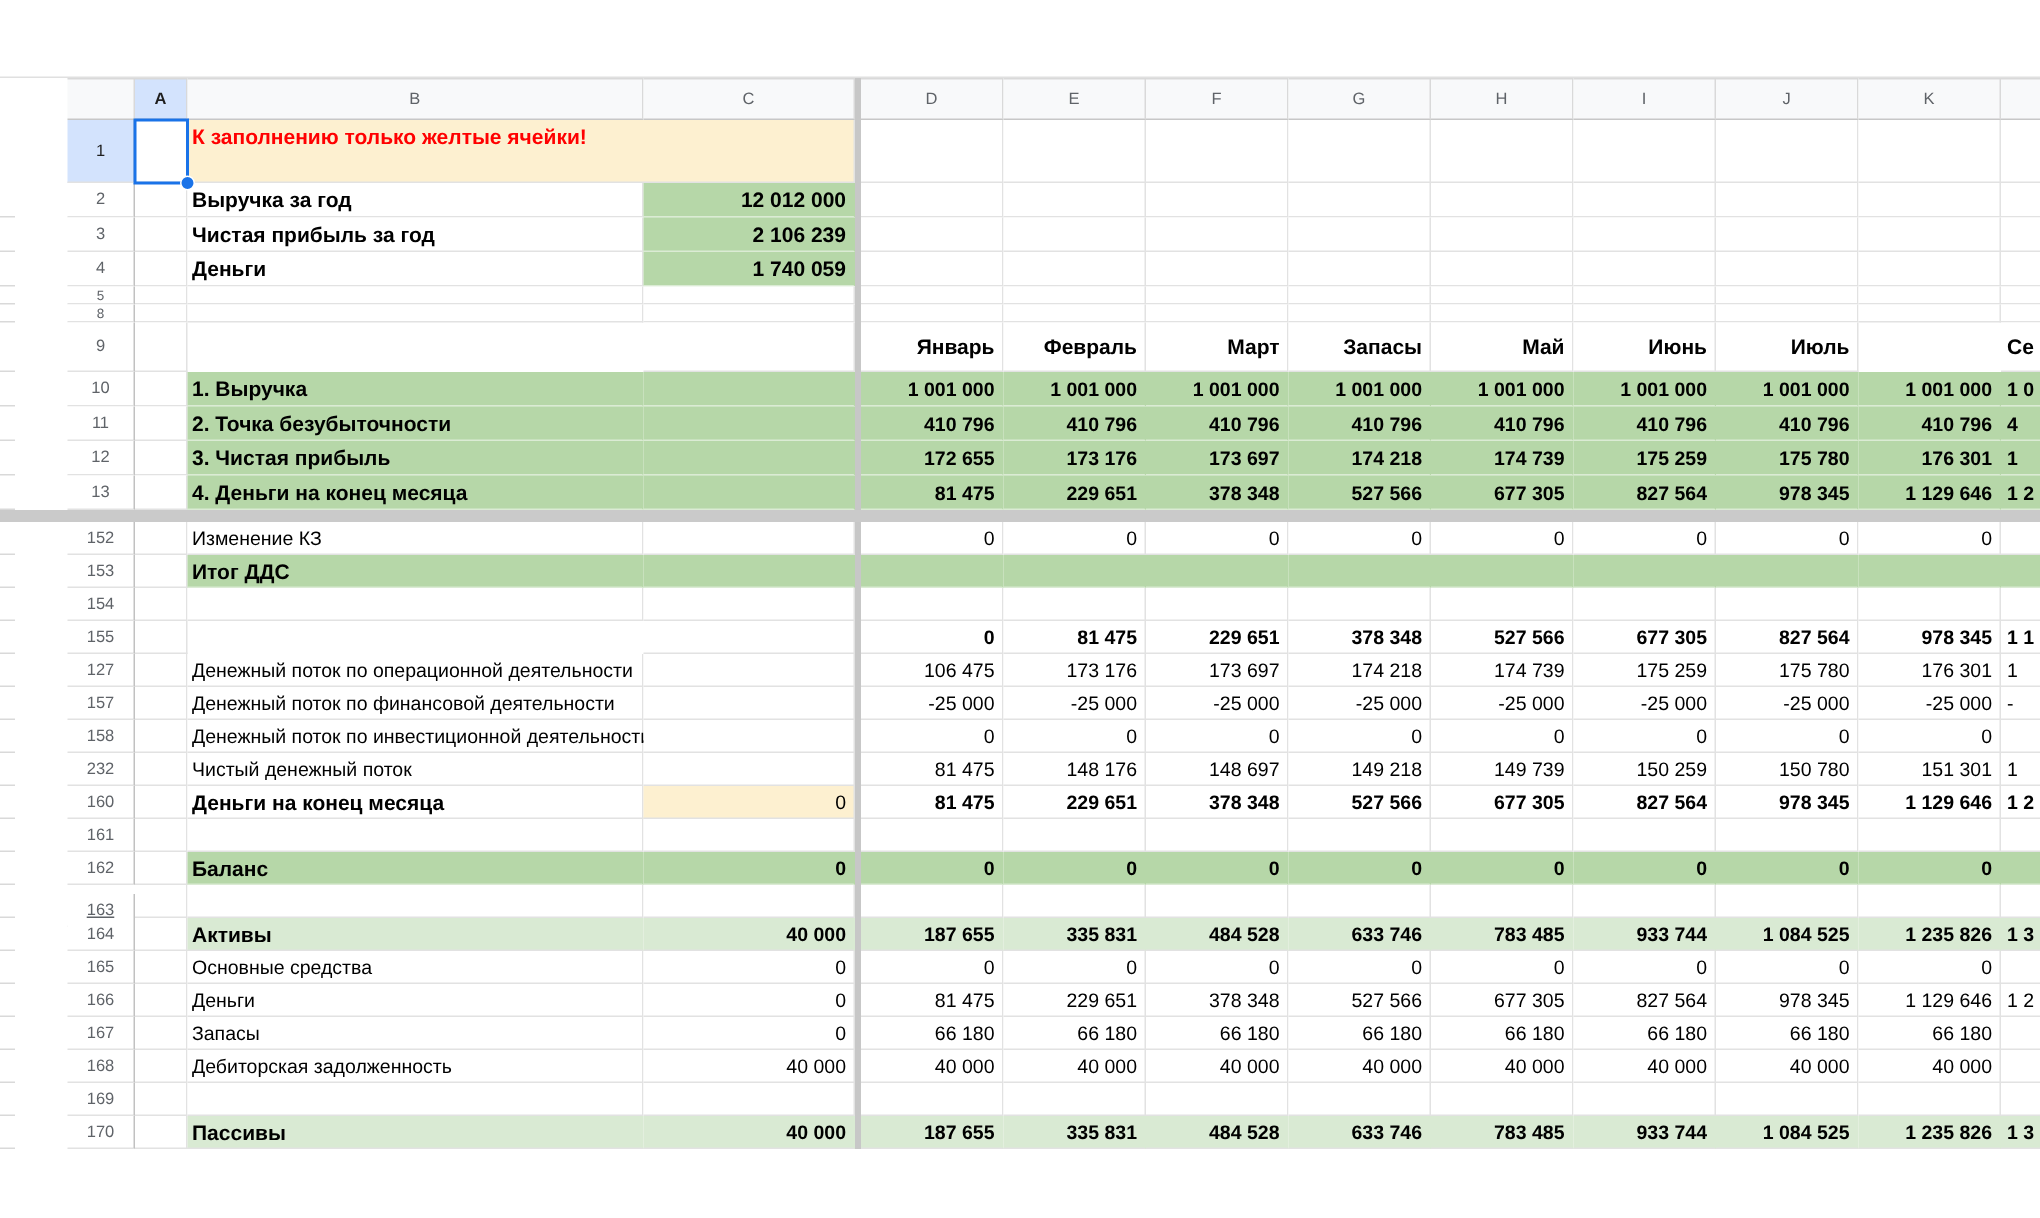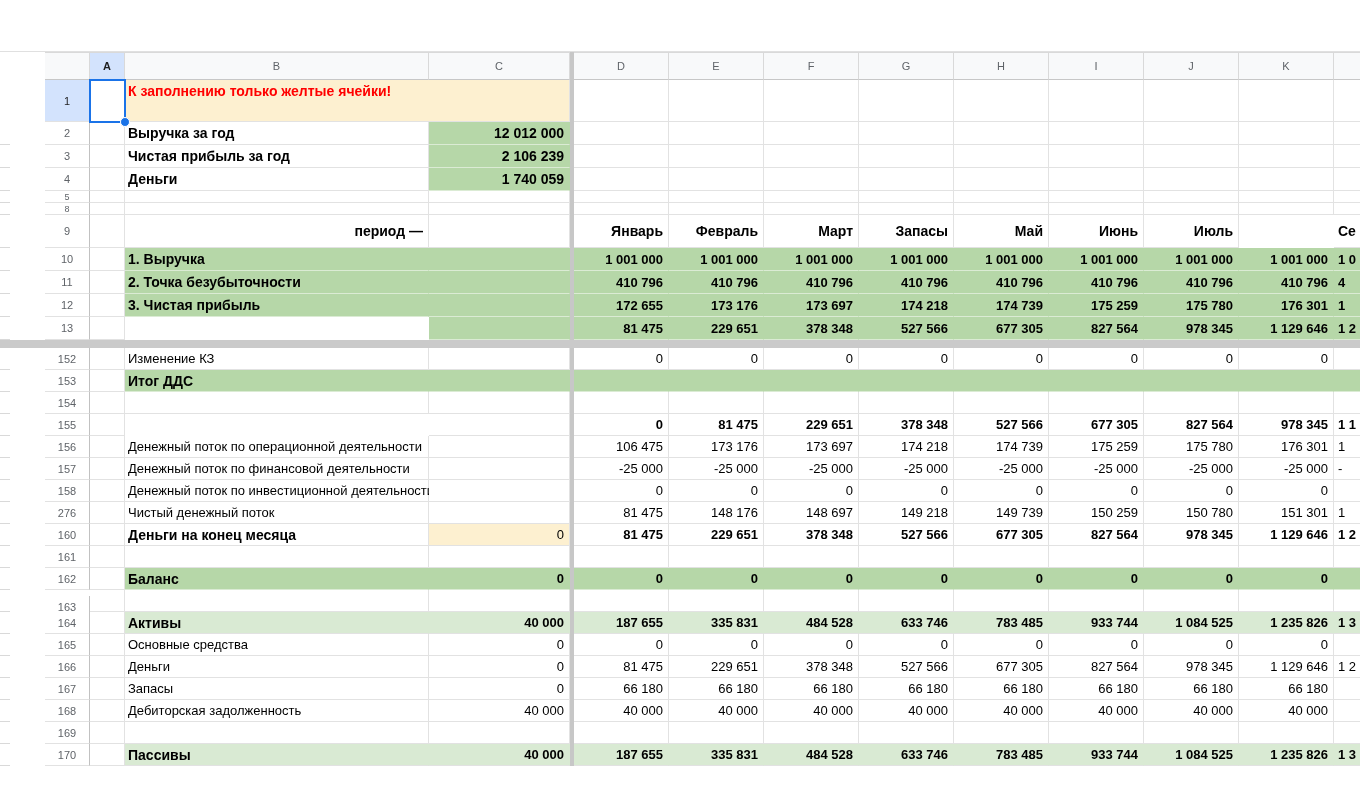--- a/index.html
+++ b/index.html
@@ -129,21 +129,20 @@
     <div class="cell" style="left: 764px; top: 203px; width: 95px; height: 12px;"></div>
     <div class="cell" style="left: 859px; top: 203px; width: 95px; height: 12px;"></div>
     <div class="cell" style="left: 954px; top: 203px; width: 95px; height: 12px;"></div>
     <div class="cell" style="left: 1049px; top: 203px; width: 95px; height: 12px;"></div>
     <div class="cell" style="left: 1144px; top: 203px; width: 95px; height: 12px;"></div>
     <div class="cell" style="left: 1239px; top: 203px; width: 95px; height: 12px;"></div>
     <div class="cell" style="left: 1334px; top: 203px; width: 126px; height: 12px;"></div>
     <div class="cell rnum" style="left: 45px; top: 215px; width: 45px; height: 33px;">9</div>
     <div class="tick" style="left: 0px; top: 247px; width: 10px; height: 1px;"></div>
     <div class="cell" style="left: 90px; top: 215px; width: 35px; height: 33px;"></div>
-    <div class="cell num b fs14" style="left: 125px; top: 215px; width: 304px; height: 33px;">период —</div>
     <div class="cell" style="left: 429px; top: 215px; width: 141px; height: 33px;"></div>
     <div class="cell num b fs14" style="left: 574px; top: 215px; width: 95px; height: 33px;">Январь</div>
     <div class="cell num b fs14" style="left: 669px; top: 215px; width: 95px; height: 33px;">Февраль</div>
     <div class="cell num b fs14" style="left: 764px; top: 215px; width: 95px; height: 33px;">Март</div>
     <div class="cell num b fs14" style="left: 859px; top: 215px; width: 95px; height: 33px;">Запасы</div>
     <div class="cell num b fs14" style="left: 954px; top: 215px; width: 95px; height: 33px; text-align: center;">Май</div>
     <div class="cell num b fs14" style="left: 1049px; top: 215px; width: 95px; height: 33px;">Июнь</div>
     <div class="cell num b fs14" style="left: 1144px; top: 215px; width: 95px; height: 33px;">Июль</div>
     <div class="cell num b fs14" style="left: 1239px; top: 215px; width: 95px; height: 33px; margin-top: 48px;">Август</div>
     <div class="cell frag b fs14" style="left: 1334px; top: 215px; width: 126px; height: 33px;">Се</div>
@@ -185,20 +184,21 @@
     <div class="cell num b bg-dark" style="left: 764px; top: 294px; width: 95px; height: 23px;">173 697</div>
     <div class="cell num b bg-dark" style="left: 859px; top: 294px; width: 95px; height: 23px;">174 218</div>
     <div class="cell num b bg-dark" style="left: 954px; top: 294px; width: 95px; height: 23px;">174 739</div>
     <div class="cell num b bg-dark" style="left: 1049px; top: 294px; width: 95px; height: 23px;">175 259</div>
     <div class="cell num b bg-dark" style="left: 1144px; top: 294px; width: 95px; height: 23px;">175 780</div>
     <div class="cell num b bg-dark" style="left: 1239px; top: 294px; width: 95px; height: 23px;">176 301</div>
     <div class="cell frag b bg-dark" style="left: 1334px; top: 294px; width: 126px; height: 23px;">1</div>
     <div class="cell rnum" style="left: 45px; top: 317px; width: 45px; height: 23px;">13</div>
     <div class="tick" style="left: 0px; top: 339px; width: 10px; height: 1px;"></div>
     <div class="cell" style="left: 90px; top: 317px; width: 35px; height: 23px;"></div>
+    <div class="cell lbl b fs14 bg-dark" style="left: 125px; top: 317px; width: 304px; height: 23px;">4. Деньги на конец месяца</div>
     <div class="cell bg-dark" style="left: 429px; top: 317px; width: 141px; height: 23px;"></div>
     <div class="cell num b bg-dark" style="left: 574px; top: 317px; width: 95px; height: 23px;">81 475</div>
     <div class="cell num b bg-dark" style="left: 669px; top: 317px; width: 95px; height: 23px;">229 651</div>
     <div class="cell num b bg-dark" style="left: 764px; top: 317px; width: 95px; height: 23px;">378 348</div>
     <div class="cell num b bg-dark" style="left: 859px; top: 317px; width: 95px; height: 23px;">527 566</div>
     <div class="cell num b bg-dark" style="left: 954px; top: 317px; width: 95px; height: 23px;">677 305</div>
     <div class="cell num b bg-dark" style="left: 1049px; top: 317px; width: 95px; height: 23px;">827 564</div>
     <div class="cell num b bg-dark" style="left: 1144px; top: 317px; width: 95px; height: 23px;">978 345</div>
     <div class="cell num b bg-dark" style="left: 1239px; top: 317px; width: 95px; height: 23px;">1 129 646</div>
     <div class="cell frag b bg-dark" style="left: 1334px; top: 317px; width: 126px; height: 23px;">1 2</div>
@@ -250,21 +250,21 @@
     <div class="cell" style="left: 429px; top: 414px; width: 141px; height: 22px;"></div>
     <div class="cell num b" style="left: 574px; top: 414px; width: 95px; height: 22px;">0</div>
     <div class="cell num b" style="left: 669px; top: 414px; width: 95px; height: 22px;">81 475</div>
     <div class="cell num b" style="left: 764px; top: 414px; width: 95px; height: 22px;">229 651</div>
     <div class="cell num b" style="left: 859px; top: 414px; width: 95px; height: 22px;">378 348</div>
     <div class="cell num b" style="left: 954px; top: 414px; width: 95px; height: 22px;">527 566</div>
     <div class="cell num b" style="left: 1049px; top: 414px; width: 95px; height: 22px;">677 305</div>
     <div class="cell num b" style="left: 1144px; top: 414px; width: 95px; height: 22px;">827 564</div>
     <div class="cell num b" style="left: 1239px; top: 414px; width: 95px; height: 22px;">978 345</div>
     <div class="cell frag b" style="left: 1334px; top: 414px; width: 126px; height: 22px;">1 1</div>
-    <div class="cell rnum" style="left: 45px; top: 436px; width: 45px; height: 22px;">156</div>
+    <div class="cell rnum" style="left: 45px; top: 436px; width: 45px; height: 22px;">127</div>
     <div class="tick" style="left: 0px; top: 457px; width: 10px; height: 1px;"></div>
     <div class="cell" style="left: 90px; top: 436px; width: 35px; height: 22px;"></div>
     <div class="cell lbl" style="left: 125px; top: 436px; width: 304px; height: 22px;">Денежный поток по операционной деятельности</div>
     <div class="cell" style="left: 429px; top: 436px; width: 141px; height: 22px;"></div>
     <div class="cell num" style="left: 574px; top: 436px; width: 95px; height: 22px;">106 475</div>
     <div class="cell num" style="left: 669px; top: 436px; width: 95px; height: 22px;">173 176</div>
     <div class="cell num" style="left: 764px; top: 436px; width: 95px; height: 22px;">173 697</div>
     <div class="cell num" style="left: 859px; top: 436px; width: 95px; height: 22px;">174 218</div>
     <div class="cell num" style="left: 954px; top: 436px; width: 95px; height: 22px;">174 739</div>
     <div class="cell num" style="left: 1049px; top: 436px; width: 95px; height: 22px;">175 259</div>
@@ -292,21 +292,21 @@
     <div class="cell" style="left: 429px; top: 480px; width: 141px; height: 22px;"></div>
     <div class="cell num" style="left: 574px; top: 480px; width: 95px; height: 22px;">0</div>
     <div class="cell num" style="left: 669px; top: 480px; width: 95px; height: 22px;">0</div>
     <div class="cell num" style="left: 764px; top: 480px; width: 95px; height: 22px;">0</div>
     <div class="cell num" style="left: 859px; top: 480px; width: 95px; height: 22px;">0</div>
     <div class="cell num" style="left: 954px; top: 480px; width: 95px; height: 22px;">0</div>
     <div class="cell num" style="left: 1049px; top: 480px; width: 95px; height: 22px;">0</div>
     <div class="cell num" style="left: 1144px; top: 480px; width: 95px; height: 22px;">0</div>
     <div class="cell num" style="left: 1239px; top: 480px; width: 95px; height: 22px;">0</div>
     <div class="cell frag" style="left: 1334px; top: 480px; width: 126px; height: 22px;"></div>
-    <div class="cell rnum" style="left: 45px; top: 502px; width: 45px; height: 22px;">276</div>
+    <div class="cell rnum" style="left: 45px; top: 502px; width: 45px; height: 22px;">232</div>
     <div class="tick" style="left: 0px; top: 523px; width: 10px; height: 1px;"></div>
     <div class="cell" style="left: 90px; top: 502px; width: 35px; height: 22px;"></div>
     <div class="cell lbl" style="left: 125px; top: 502px; width: 304px; height: 22px;">Чистый денежный поток</div>
     <div class="cell" style="left: 429px; top: 502px; width: 141px; height: 22px;"></div>
     <div class="cell num" style="left: 574px; top: 502px; width: 95px; height: 22px;">81 475</div>
     <div class="cell num" style="left: 669px; top: 502px; width: 95px; height: 22px;">148 176</div>
     <div class="cell num" style="left: 764px; top: 502px; width: 95px; height: 22px; text-align: right;">148 697</div>
     <div class="cell num" style="left: 859px; top: 502px; width: 95px; height: 22px;">149 218</div>
     <div class="cell num" style="left: 954px; top: 502px; width: 95px; height: 22px;">149 739</div>
     <div class="cell num" style="left: 1049px; top: 502px; width: 95px; height: 22px;">150 259</div>

